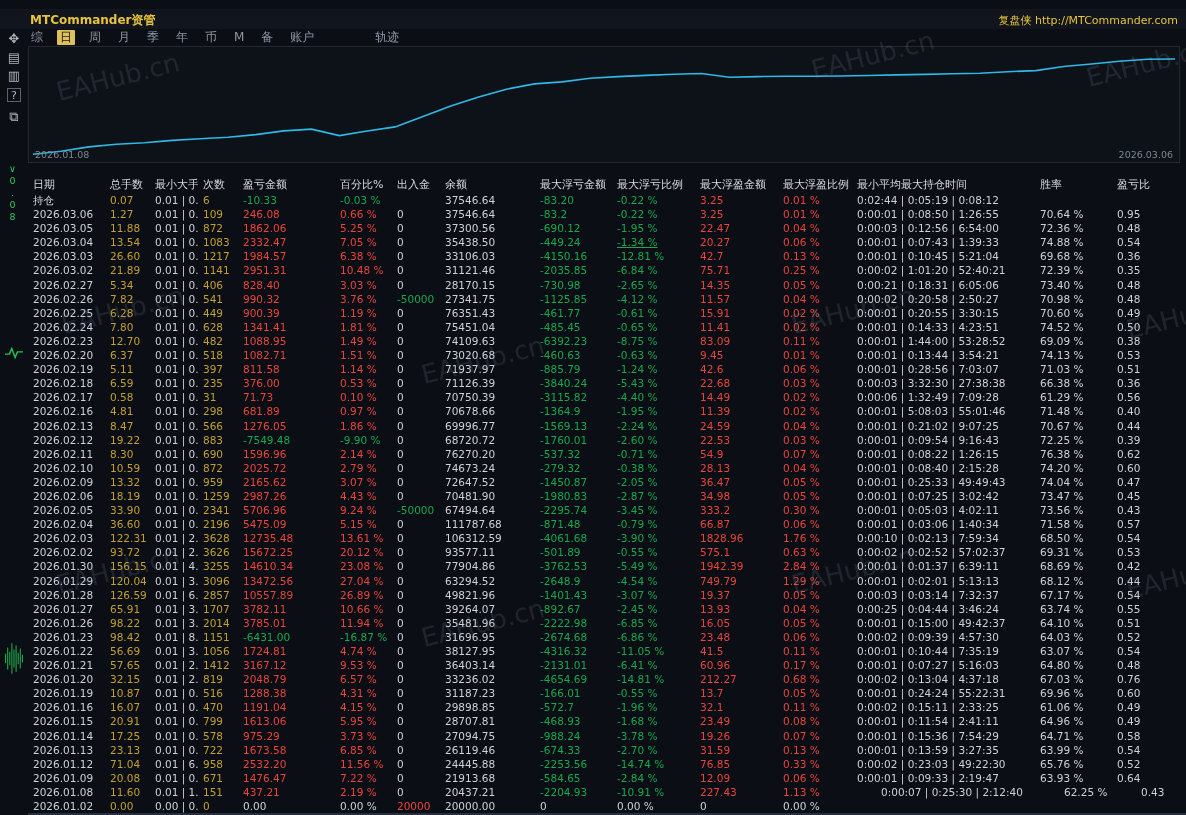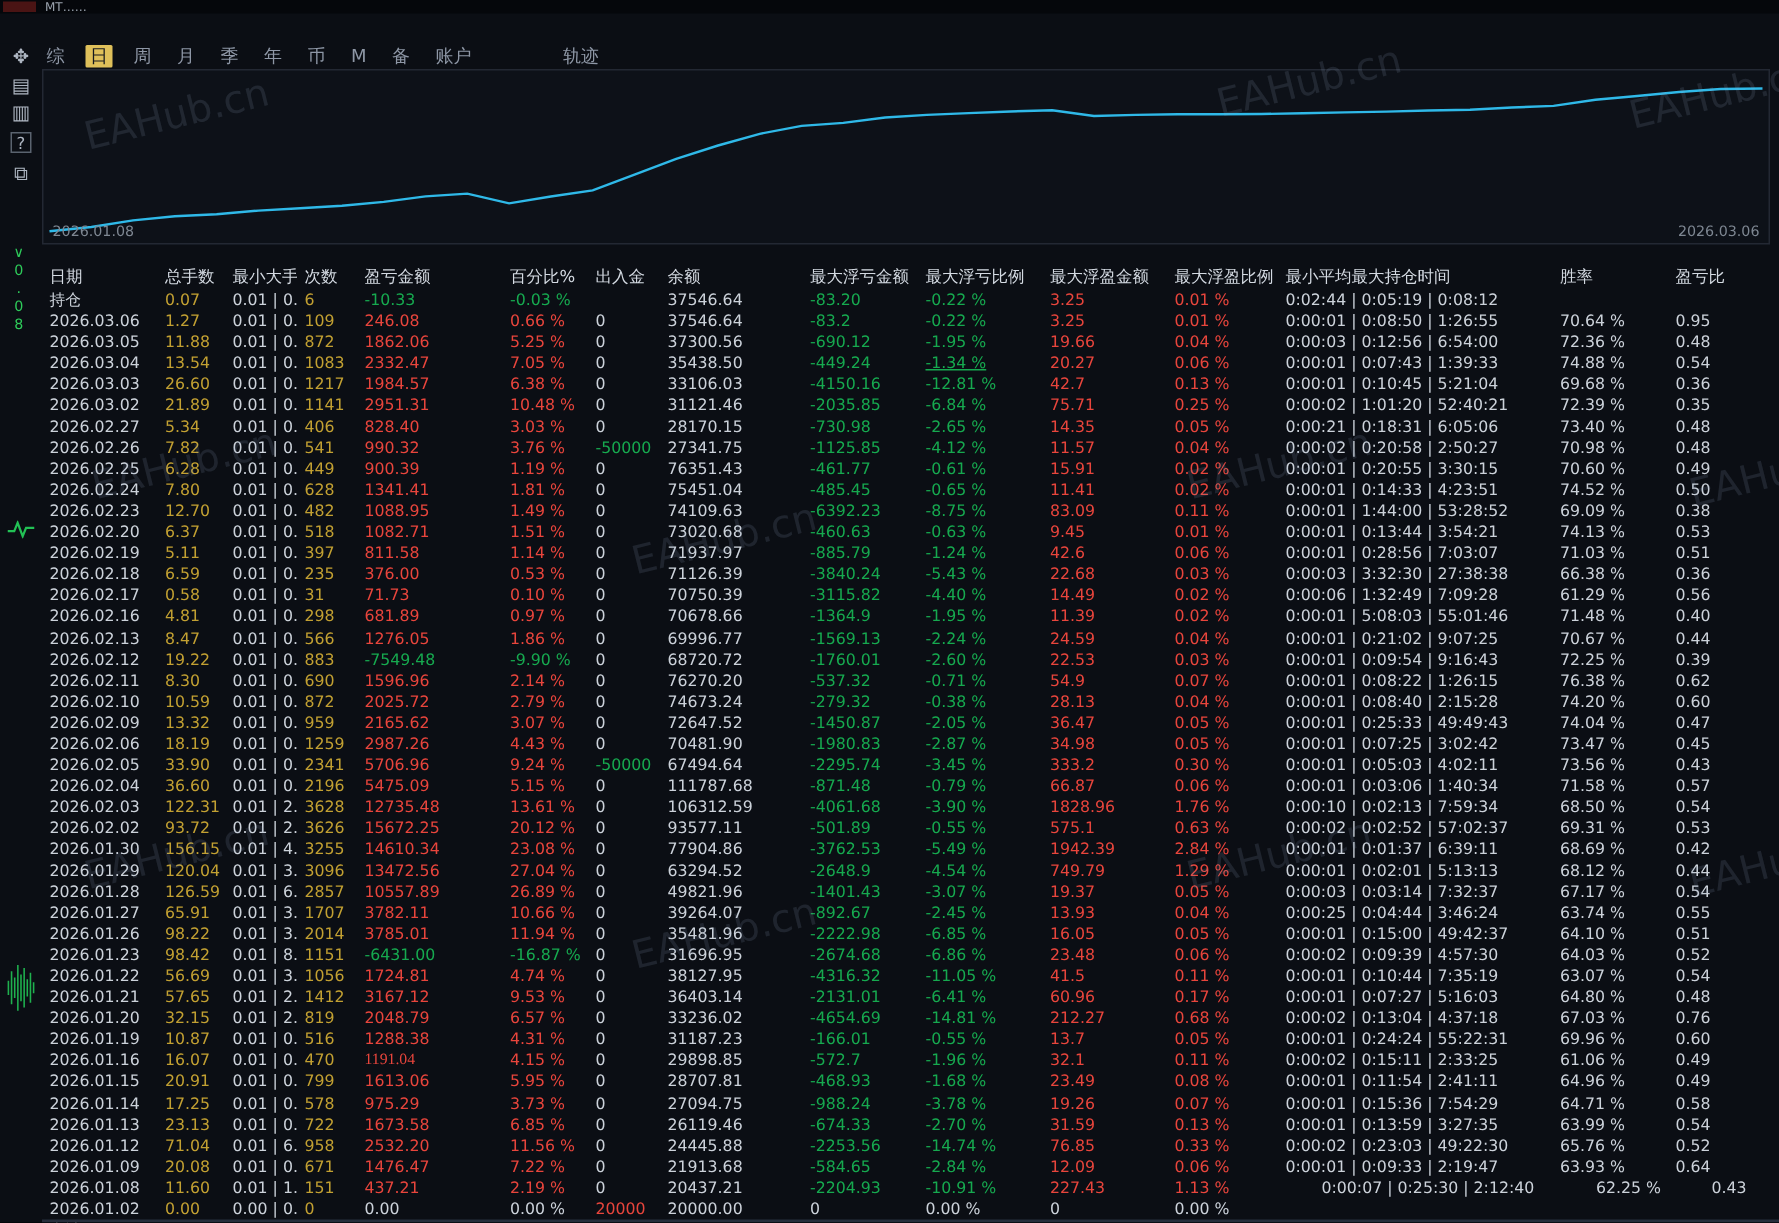--- a/index.html
+++ b/index.html
@@ -53,25 +53,25 @@
   
   .wm-layer { position:absolute; inset:0; z-index:9; pointer-events:none; }
   .wm { position:absolute; font-size:26px; color:rgba(150,170,195,0.15); transform:rotate(-14deg);
         white-space:nowrap; }
 </style>
 </head>
 <body>
 
 <div class="app">
 
-  <div class="topstrip">
-    <span class="topstrip-block"></span>
-    <span class="topstrip-text">MT……</span>
+
+  <div class="titlebar">
+    <span class="title">MTCommander资管</span>
+    <span class="toplink">复盘侠 http://MTCommander.com</span>
   </div>
-
 
   <div class="menubar">
     <span class="menu-item">综</span>
     <span class="menu-item active">日</span>
     <span class="menu-item">周</span>
     <span class="menu-item">月</span>
     <span class="menu-item">季</span>
     <span class="menu-item">年</span>
     <span class="menu-item">币</span>
     <span class="menu-item">M</span>
@@ -170,21 +170,21 @@
           <div class="cell" style="width: 77px; color: rgb(204, 210, 218);">2026.03.05</div>
           <div class="cell" style="width: 45px; color: rgb(194, 160, 50);">11.88</div>
           <div class="cell" style="width: 48px; color: rgb(204, 210, 218);">0.01 | 0.09</div>
           <div class="cell" style="width: 40px; color: rgb(194, 160, 50);">872</div>
           <div class="cell" style="width: 97px; color: rgb(232, 69, 60);">1862.06</div>
           <div class="cell" style="width: 57px; color: rgb(232, 69, 60);">5.25 %</div>
           <div class="cell" style="width: 48px; color: rgb(204, 210, 218);">0</div>
           <div class="cell" style="width: 95px; color: rgb(204, 210, 218);">37300.56</div>
           <div class="cell" style="width: 77px; color: rgb(22, 169, 79);">-690.12</div>
           <div class="cell" style="width: 83px; color: rgb(22, 169, 79);">-1.95 %</div>
-          <div class="cell" style="width: 83px; color: rgb(232, 69, 60);">19.66</div>
+          <div class="cell" style="width: 83px; color: rgb(232, 69, 60);">22.47</div>
           <div class="cell" style="width: 74px; color: rgb(232, 69, 60);">0.04 %</div>
           <div class="cell" style="width: 183px; color: rgb(204, 210, 218);">0:00:03 | 0:12:56 | 6:54:00</div>
           <div class="cell" style="width: 77px; color: rgb(204, 210, 218);">72.36 %</div>
           <div class="cell" style="width: 74px; color: rgb(204, 210, 218);">0.48</div>
         </div>
         <div class="trow">
           <div class="cell" style="width: 77px; color: rgb(204, 210, 218);">2026.03.04</div>
           <div class="cell" style="width: 45px; color: rgb(194, 160, 50);">13.54</div>
           <div class="cell" style="width: 48px; color: rgb(204, 210, 218);">0.01 | 0.06</div>
           <div class="cell" style="width: 40px; color: rgb(194, 160, 50);">1083</div>
@@ -742,21 +742,21 @@
           <div class="cell" style="width: 74px; color: rgb(232, 69, 60);">0.05 %</div>
           <div class="cell" style="width: 183px; color: rgb(204, 210, 218);">0:00:01 | 0:24:24 | 55:22:31</div>
           <div class="cell" style="width: 77px; color: rgb(204, 210, 218);">69.96 %</div>
           <div class="cell" style="width: 74px; color: rgb(204, 210, 218);">0.60</div>
         </div>
         <div class="trow">
           <div class="cell" style="width: 77px; color: rgb(204, 210, 218);">2026.01.16</div>
           <div class="cell" style="width: 45px; color: rgb(194, 160, 50);">16.07</div>
           <div class="cell" style="width: 48px; color: rgb(204, 210, 218);">0.01 | 0.66</div>
           <div class="cell" style="width: 40px; color: rgb(194, 160, 50);">470</div>
-          <div class="cell" style="width: 97px; color: rgb(232, 69, 60); font-family: Liberation Serif, serif;">1191.04</div>
+          <div class="cell" style="width: 97px; color: rgb(232, 69, 60);">1191.04</div>
           <div class="cell" style="width: 57px; color: rgb(232, 69, 60);">4.15 %</div>
           <div class="cell" style="width: 48px; color: rgb(204, 210, 218);">0</div>
           <div class="cell" style="width: 95px; color: rgb(204, 210, 218);">29898.85</div>
           <div class="cell" style="width: 77px; color: rgb(22, 169, 79);">-572.7</div>
           <div class="cell" style="width: 83px; color: rgb(22, 169, 79);">-1.96 %</div>
           <div class="cell" style="width: 83px; color: rgb(232, 69, 60);">32.1</div>
           <div class="cell" style="width: 74px; color: rgb(232, 69, 60);">0.11 %</div>
           <div class="cell" style="width: 183px; color: rgb(204, 210, 218);">0:00:02 | 0:15:11 | 2:33:25</div>
           <div class="cell" style="width: 77px; color: rgb(204, 210, 218);">61.06 %</div>
           <div class="cell" style="width: 74px; color: rgb(204, 210, 218);">0.49</div>

